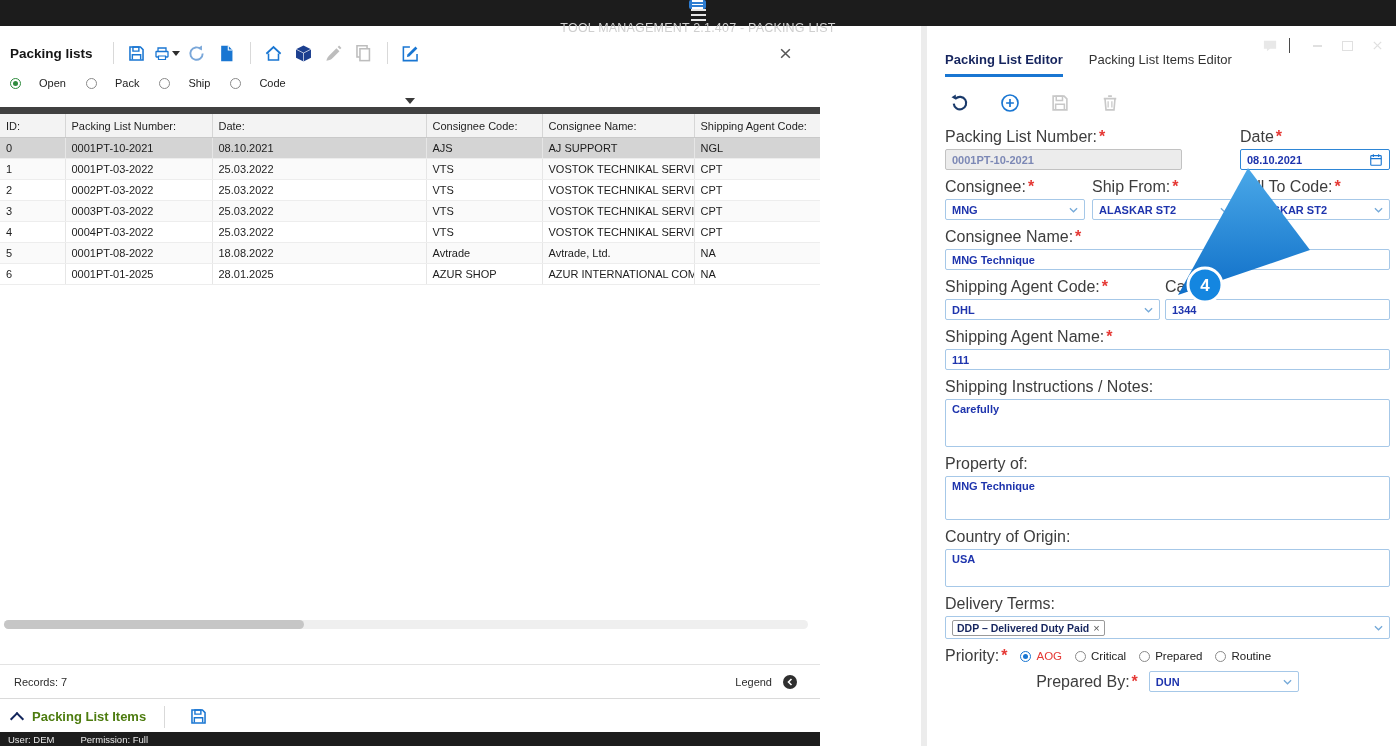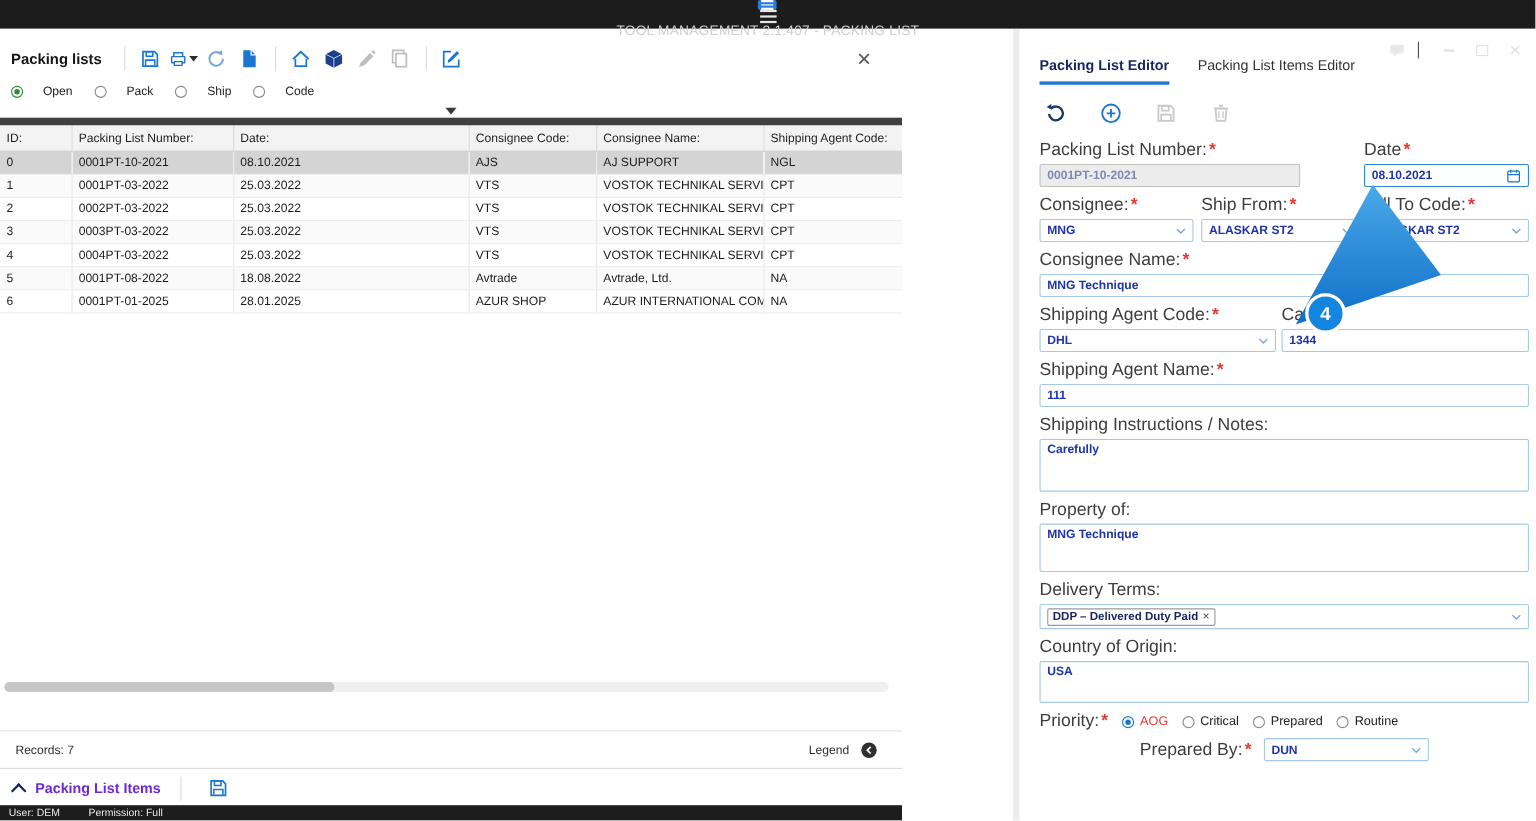--- a/index.html
+++ b/index.html
@@ -56,21 +56,21 @@
   .hscroll{position:absolute;top:594px;left:4px;right:12px;height:9px;border-radius:5px;background:#efefef;cursor:pointer;}
   .hthumb{position:absolute;left:0;top:0;height:9px;width:300px;border-radius:5px;background:#c6c6c6;}
 
   .records-row{position:absolute;top:638px;left:0;right:0;height:34px;border-top:1px solid #e3e3e3;
                display:flex;align-items:center;justify-content:space-between;padding:0 14px;font-size:11px;color:#2d2d2d;}
   .legend-g{display:flex;align-items:center;gap:10px;margin-right:8px;}
 
   .items-header{position:absolute;top:672px;left:0;right:0;height:35px;border-top:1px solid #dadada;
                 display:flex;align-items:center;gap:10px;padding:0 12px;background:#fff;}
   .chup{width:8px;height:8px;border-top:2.5px solid #13265c;border-right:2.5px solid #13265c;transform:rotate(-45deg);margin-top:4px;}
-  .items-title{font-size:13px;font-weight:700;color:#6d28d9;}
+  .items-title{font-size:13px;font-weight:700;color:#4d7c0f;}
 
   .statusbar{position:absolute;bottom:0;left:0;right:0;height:14px;background:#1d1d1d;color:#e8e8e8;
              font-size:9.5px;display:flex;align-items:center;gap:26px;padding:0 8px;}
 
   .divider{position:absolute;top:26px;bottom:0;left:921px;width:6px;background:#ececec;}
 
   
   .right{position:absolute;top:26px;left:927px;right:0;bottom:0;background:#fff;padding:0 6px 18px 18px;box-sizing:border-box;}
   .tabs{margin-top:26px;display:flex;gap:26px;align-items:flex-end;}
   .tab{font-size:13px;color:#333;padding-bottom:7px;cursor:pointer;border-bottom:3px solid transparent;}
@@ -491,37 +491,37 @@
         <div class="flabel"><span>Shipping Instructions / Notes:</span></div>
         <div class="ta wfull" style="height:48px"><span>Carefully</span></div>
       </div>
 
       <div class="fld wfull">
         <div class="flabel"><span>Property of:</span></div>
         <div class="ta wfull" style="height:44px"><span>MNG Technique</span></div>
       </div>
 
       <div class="fld wfull">
+        <div class="flabel"><span>Country of Origin:</span></div>
+        <div class="ta wfull" style="height:38px"><span>USA</span></div>
+      </div>
+
+      <div class="fld wfull">
         <div class="flabel"><span>Delivery Terms:</span></div>
         <div class="inp" style="height:23px">
           <span class="chip">
               <span>DDP – Delivered Duty Paid</span>
               <span class="chipx">×</span>
             </span>
           <span class="chev">
               <svg width="9" height="6" viewBox="0 0 10 6">
                 <path d="M1 1l4 4 4-4" stroke="#74a9d8" fill="none" stroke-width="1.4"></path>
               </svg>
             </span>
         </div>
-      </div>
-
-      <div class="fld wfull">
-        <div class="flabel"><span>Country of Origin:</span></div>
-        <div class="ta wfull" style="height:38px"><span>USA</span></div>
       </div>
 
       <div class="prio">
         <span class="flabel" style="margin:0"><span>Priority:</span><span class="req">*</span></span>
         <span class="opt">
             <span class="rbb on"></span>
             <span class="aog">AOG</span>
           </span>
         <span class="opt">
             <span class="rbb off"></span>

